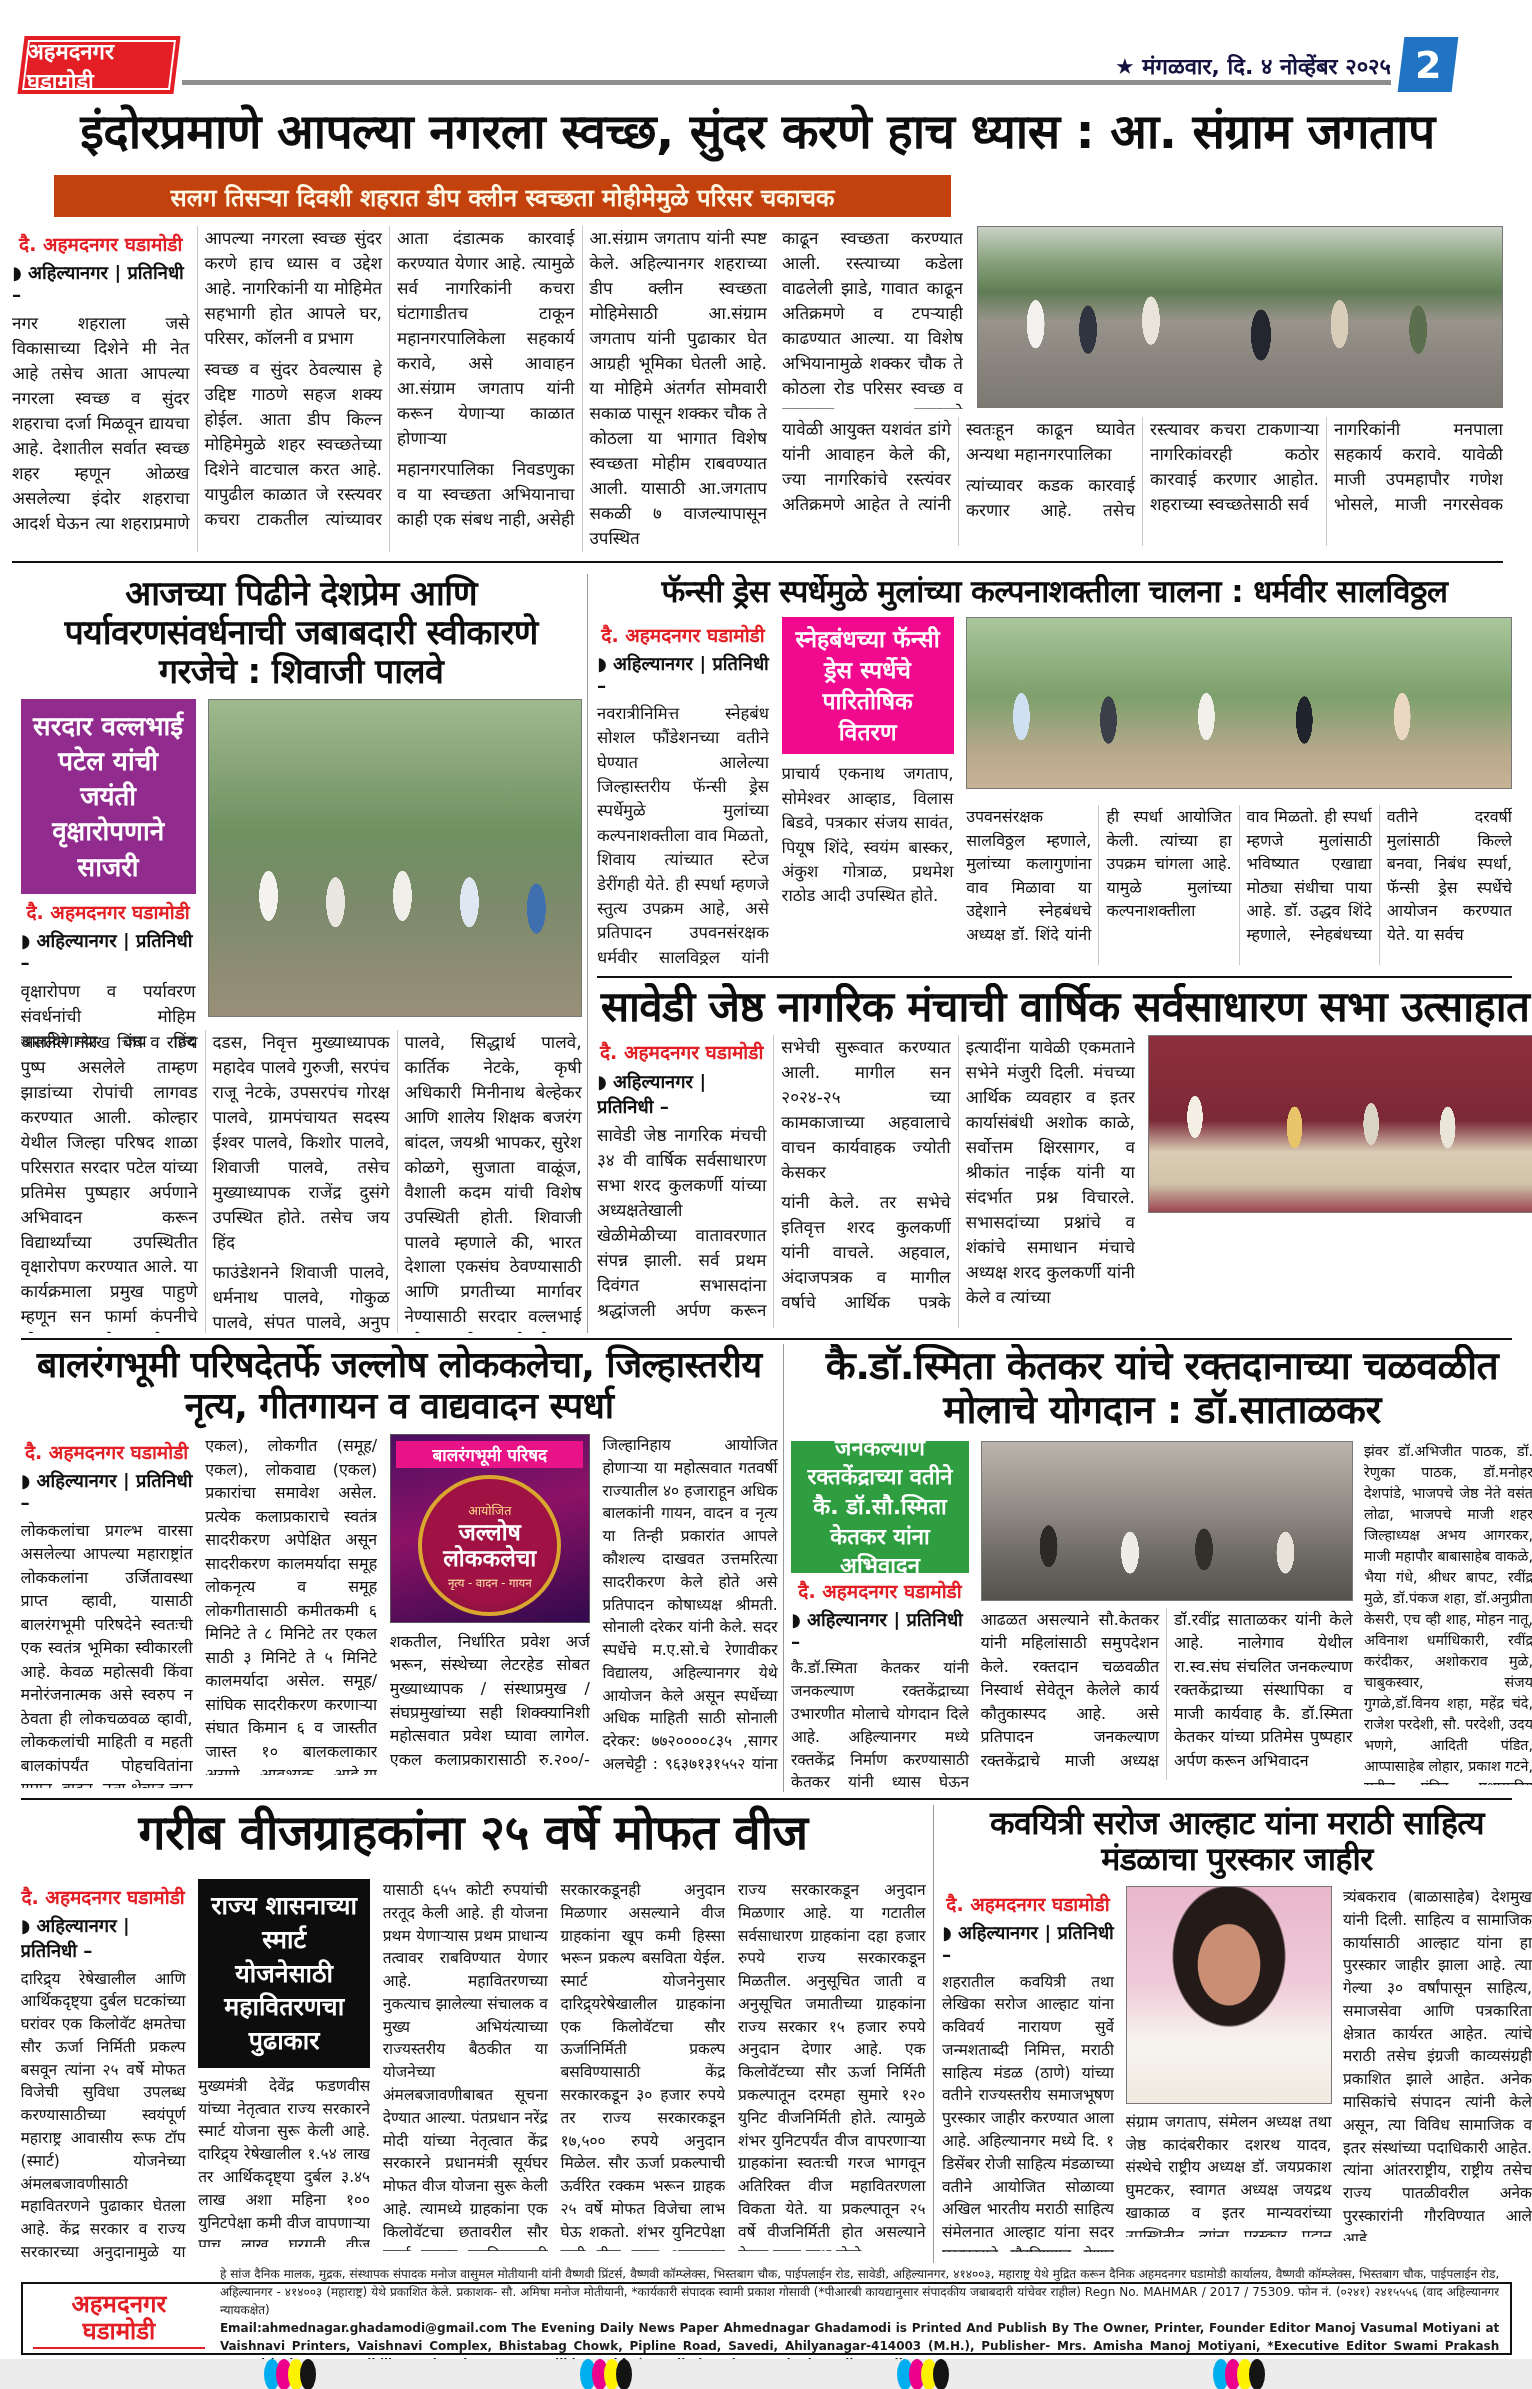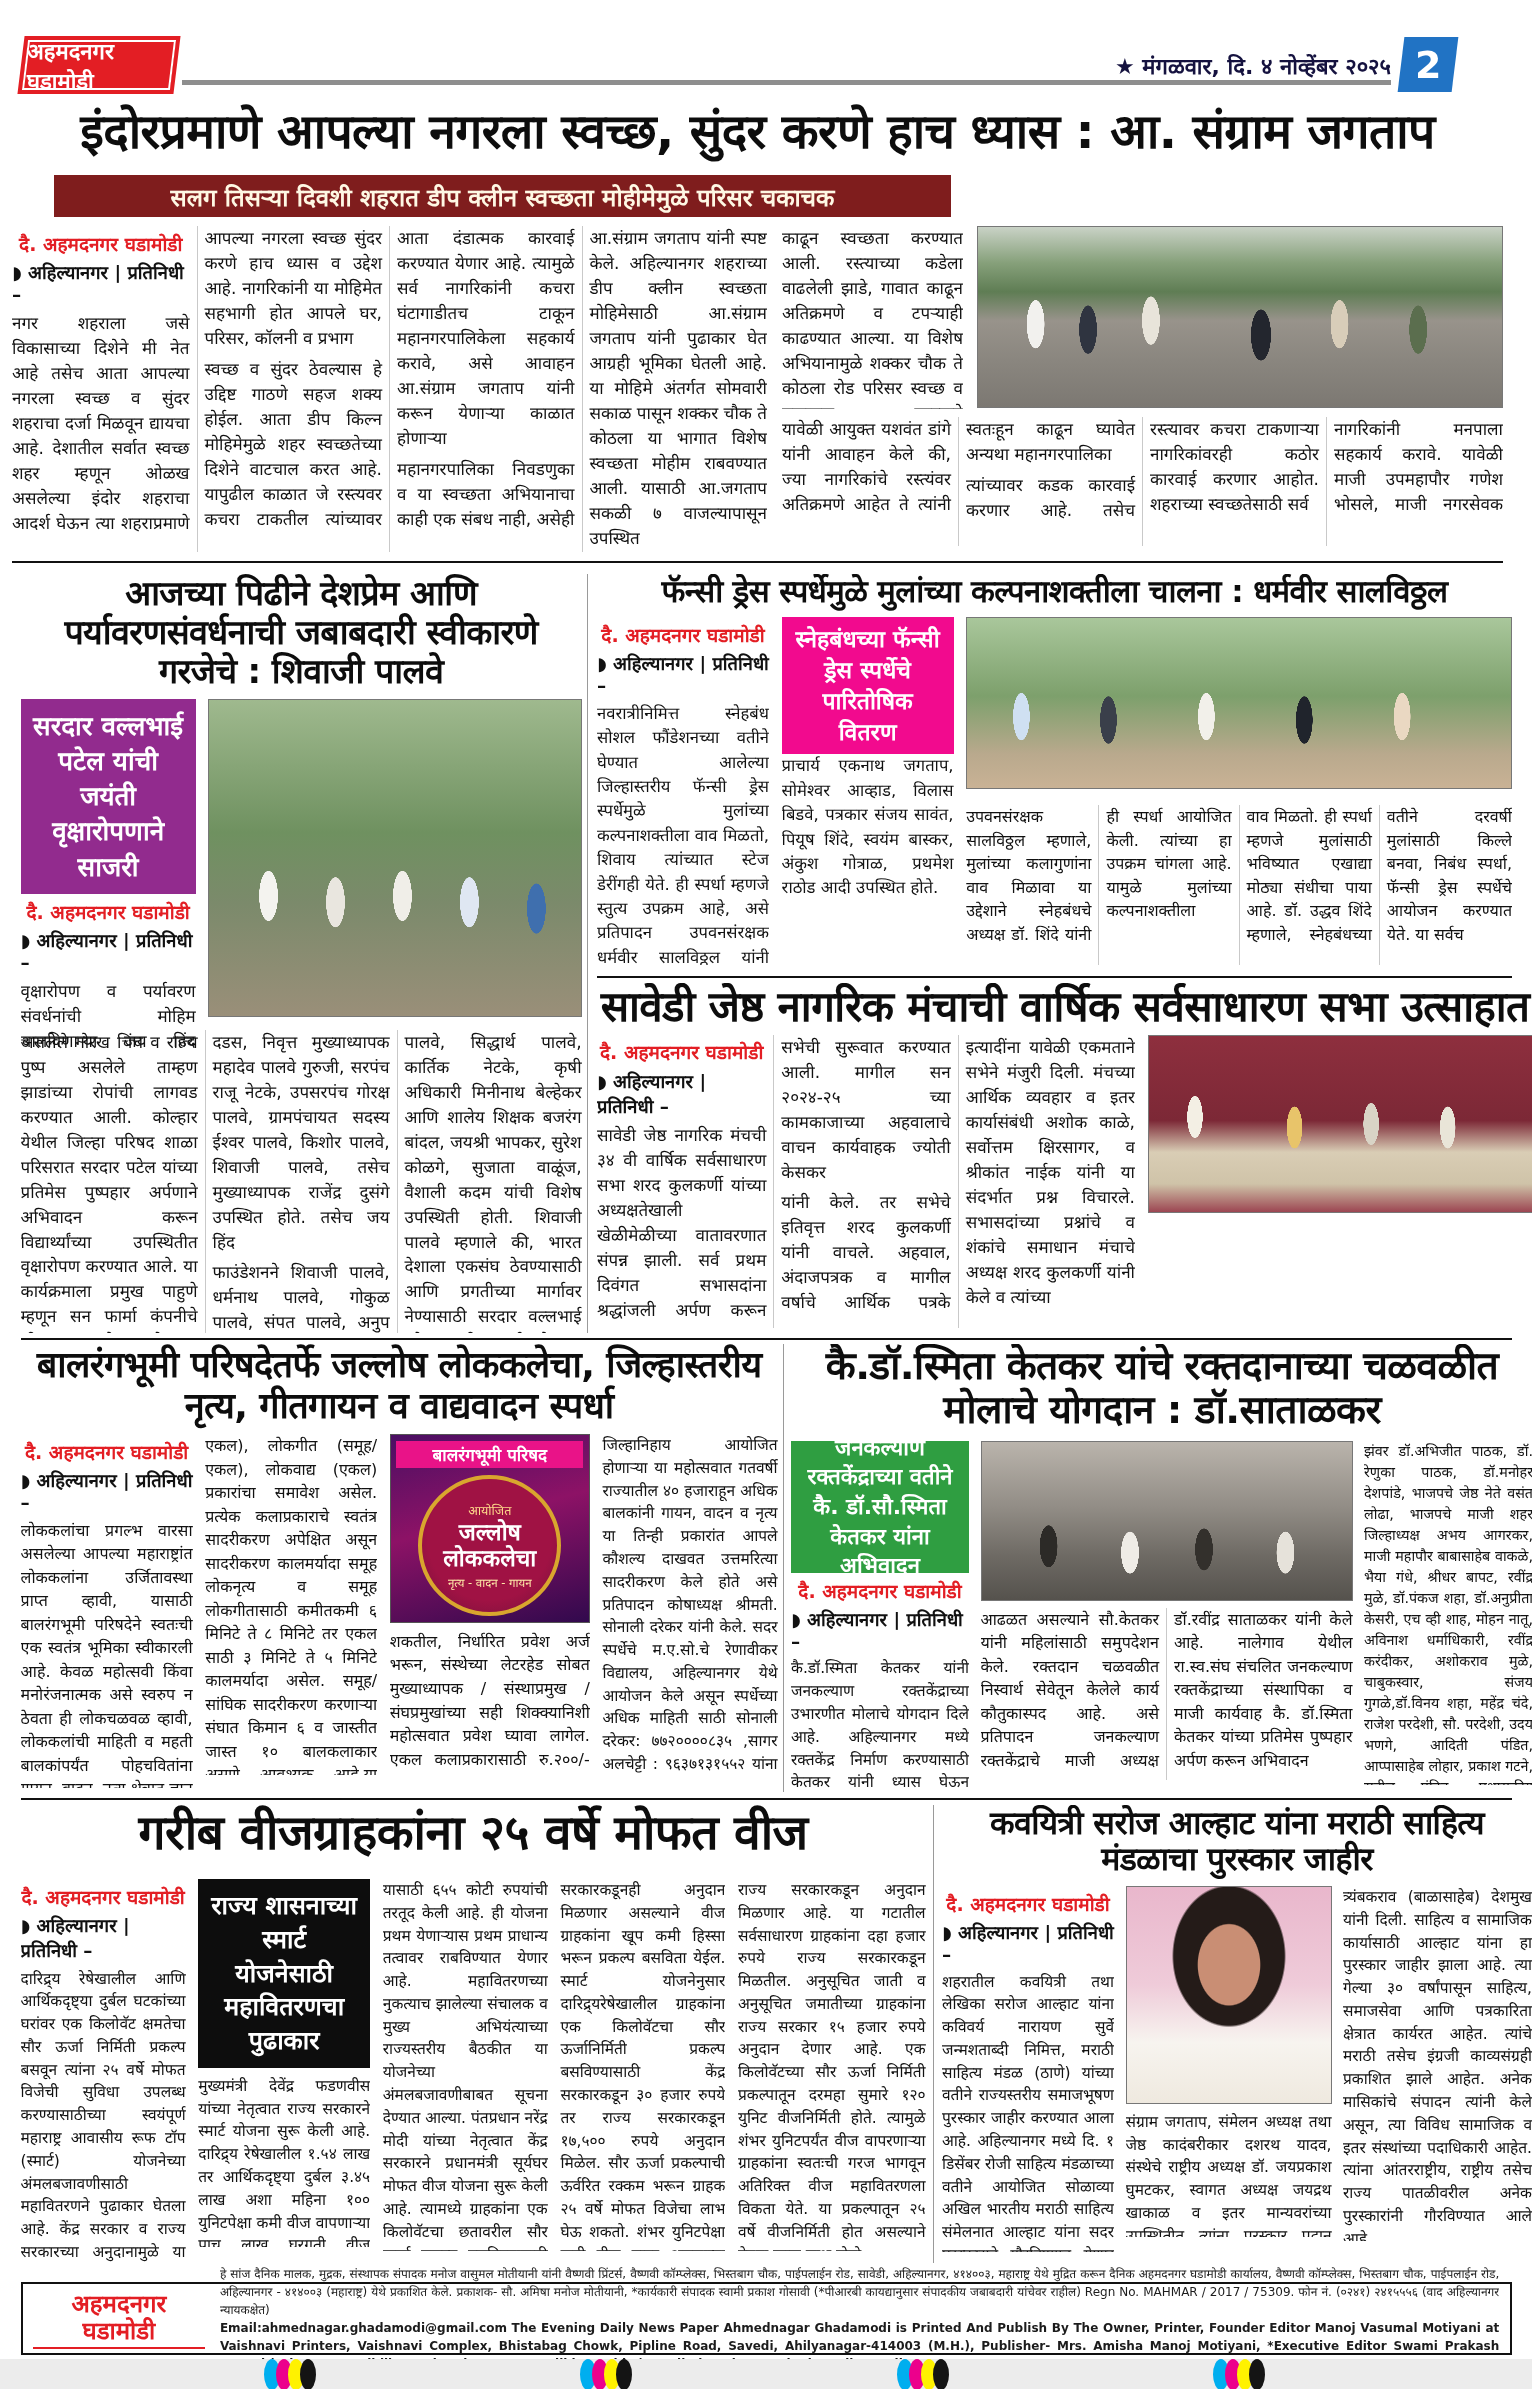--- a/index.html
+++ b/index.html
@@ -19,21 +19,21 @@
   .row{display:flex;justify-content:center;}
   
   .masthead{background:#e31e24;border:2.3px solid #fff;outline:4px solid #e31e24;transform:skewX(-7deg);display:flex;align-items:center;justify-content:center;}
   .masthead span{transform:skewX(7deg);color:#fff;font-weight:bold;font-size:22px;letter-spacing:0;}
   .pagebox{background:#2173c4;transform:skewX(-7deg);display:flex;align-items:center;justify-content:center;}
   .pagebox span{transform:skewX(7deg);color:#fff;font-size:38px;font-weight:bold;}
   .hrule{background:#8e8e8e;}
   .blackline{background:#111;}
   .grayline{background:#9a9a9a;}
   
-  .subbar{background:#7f1d1d;color:#fff8e4;font-weight:bold;font-size:24px;display:flex;align-items:center;justify-content:center;}
+  .subbar{background:#c2410c;color:#fff8e4;font-weight:bold;font-size:24px;display:flex;align-items:center;justify-content:center;}
   
   .ph1{background:
     radial-gradient(19.5px 53px at 11% 54%,#f2f1ee 0 45%,transparent 46%),
     radial-gradient(19.5px 53px at 21% 57%,#2f3440 0 45%,transparent 46%),
     radial-gradient(19.5px 53px at 33% 52%,#e8e4da 0 45%,transparent 46%),
     radial-gradient(22px 56px at 54% 60%,#23262e 0 45%,transparent 46%),
     radial-gradient(19.5px 53px at 69% 54%,#d8cdb9 0 45%,transparent 46%),
     radial-gradient(19.5px 53px at 84% 57%,#5b6e4e 0 45%,transparent 46%),
     linear-gradient(180deg,#c9d2c6 0%,#86a07a 20%,#5f7d54 36%,#98938b 52%,#8a867f 74%,#7c7872 100%);}
   .ph2{background:
@@ -146,21 +146,21 @@
 <div class="abs" style="left:597px;top:574px;width:915px;height:397px;overflow:hidden;">
   <div class="hl" style="font-size:31px;">फॅन्सी ड्रेस स्पर्धेमुळे मुलांच्या कल्पनाशक्तीला चालना : धर्मवीर सालविठ्ठल</div>
   <div class="row" style="gap:12.6px;margin-top:8px;height:344px;">
     <div style="width:172px;">
       <div class="brand">दै. अहमदनगर घडामोडी</div>
       <div class="dl"><span>◗</span> <span>अहिल्यानगर | प्रतिनिधी –</span></div>
       <div class="bodytxt" style="font-size:16.6px;height:263px;overflow:hidden;">नवरात्रीनिमित्त स्नेहबंध सोशल फौंडेशनच्या वतीने घेण्यात आलेल्या जिल्हास्तरीय फॅन्सी ड्रेस स्पर्धेमुळे मुलांच्या कल्पनाशक्तीला वाव मिळतो, शिवाय त्यांच्यात स्टेज डेरींगही येते. ही स्पर्धा म्हणजे स्तुत्य उपक्रम आहे, असे प्रतिपादन उपवनसंरक्षक धर्मवीर सालविठ्ठल यांनी केले. स्नेहबंध सोशल फौंडेशनच्या वतीने आयोजित जिल्हास्तरीय फॅन्सी ड्रेस स्पर्धेच्या पारितोषिक वितरण प्रसंगी ते बोलत होते. यावेळी स्नेहबंधचे संस्थापक अध्यक्ष डॉ. उद्धव शिंदे, सेवानिवृत्त माजी</div>
     </div>
     <div style="width:172px;">
       <div class="sidebox" style="background:#f20a8e;height:137px;font-size:23px;">स्नेहबंधच्या फॅन्सी ड्रेस स्पर्धेचे पारितोषिक वितरण</div>
-      <div class="bodytxt" style="font-size:16.6px;margin-top:0;height:195px;overflow:hidden;">प्राचार्य एकनाथ जगताप, सोमेश्वर आव्हाड, विलास बिडवे, पत्रकार संजय सावंत, पियूष शिंदे, स्वयंम बास्कर, अंकुश गोत्राळ, प्रथमेश राठोड आदी उपस्थित होते.</div>
+      <div class="bodytxt" style="font-size:16.6px;margin-top:8px;height:195px;overflow:hidden;">प्राचार्य एकनाथ जगताप, सोमेश्वर आव्हाड, विलास बिडवे, पत्रकार संजय सावंत, पियूष शिंदे, स्वयंम बास्कर, अंकुश गोत्राळ, प्रथमेश राठोड आदी उपस्थित होते.</div>
     </div>
     <div style="flex:1;">
       <div class="photo ph3" style="height:172px;"></div>
       <div class="cols c4" style="margin-top:16px;height:160px;">
         <p style="font-size:16px;">उपवनसंरक्षक सालविठ्ठल म्हणाले, मुलांच्या कलागुणांना वाव मिळावा या उद्देशाने स्नेहबंधचे अध्यक्ष डॉ. शिंदे यांनी ही स्पर्धा आयोजित केली. त्यांच्या हा उपक्रम चांगला आहे. यामुळे मुलांच्या कल्पनाशक्तीला</p>
         <p style="font-size:16px;">वाव मिळतो. ही स्पर्धा म्हणजे मुलांसाठी भविष्यात एखाद्या मोठ्या संधीचा पाया आहे. डॉ. उद्धव शिंदे म्हणाले, स्नेहबंधच्या वतीने दरवर्षी मुलांसाठी किल्ले बनवा, निबंध स्पर्धा, फॅन्सी ड्रेस स्पर्धेचे आयोजन करण्यात येते. या सर्वच</p>
 
       </div>
     </div>
   </div>

